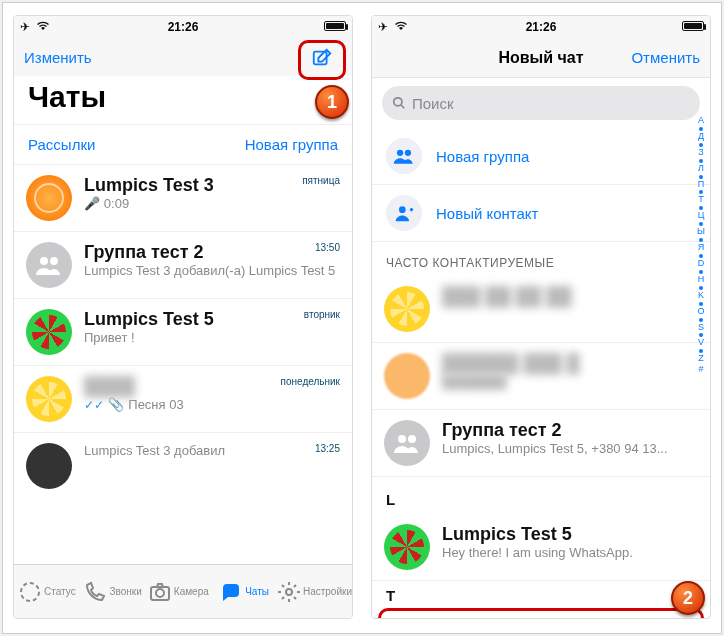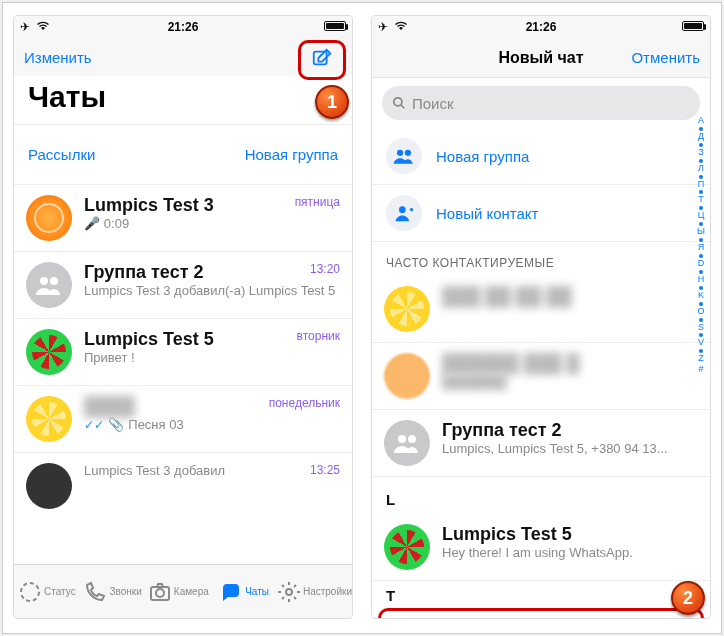--- a/index.html
+++ b/index.html
@@ -18,21 +18,21 @@
   .battery.fill::before { content:""; position:absolute; left:1px; top:1px; bottom:1px; right:1px; background:#111; border-radius:1px;}
 
   .nav { height: 38px; background: #f7f7f7; border-bottom: 1px solid #e4e4e4; display: flex; align-items: center; justify-content: space-between; padding: 0 10px; position: relative; }
   .nav .center-title { position: absolute; left: 0; right: 0; text-align: center; font-weight: 600; font-size: 16px; }
   .link { color: #0a7cff; font-size: 15px; }
 
   .compose-wrap { position: absolute; right: 6px; top: 24px; width: 48px; height: 40px; border: 3px solid #d40000; border-radius: 10px; display: flex; align-items: center; justify-content: center; }
   .compose-icon { color: #0a7cff; }
 
   .big-title { font-size: 30px; font-weight: 700; padding: 4px 14px 10px; }
-  .toprow { display: flex; justify-content: space-between; padding: 21px 14px; border-top: 1px solid #eee; border-bottom: 1px solid #eee; }
+  .toprow { display: flex; justify-content: space-between; padding: 11px 14px; border-top: 1px solid #eee; border-bottom: 1px solid #eee; }
 
   .search { margin: 8px 10px; background: #e7e7ea; border-radius: 17px; height: 34px; display: flex; align-items: center; padding: 0 10px; color: #8a8a8e; font-size: 15px; }
   .search svg { margin-right: 6px; }
 
   .action-row { display: flex; align-items: center; padding: 10px 14px; gap: 14px; border-bottom: 1px solid #eee; }
   .action-row .circle { width: 36px; height: 36px; border-radius: 50%; background: #eef0f5; display:flex; align-items:center; justify-content:center; color:#0a7cff; }
 
   .section-hdr { padding: 14px 14px 6px; font-size: 12px; color: #6c6c70; letter-spacing: 0.5px; }
 
   .row { display: flex; align-items: flex-start; gap: 12px; padding: 10px 12px; border-bottom: 1px solid #eee; position: relative; }
@@ -42,21 +42,21 @@
   .avatar.green { background:#2bd14a; position:relative;}
   .avatar.green::after{content:"";position:absolute;inset:6px;background:repeating-conic-gradient(#cc1f1f 0 30deg,#2bd14a 30deg 60deg);border-radius:50%;}
   .avatar.yellow { background:#ffd52b; position:relative;}
   .avatar.yellow::after{content:"";position:absolute;inset:6px;background:repeating-conic-gradient(#ffe98a 0 30deg,#ffd52b 30deg 60deg);border-radius:50%;}
   .avatar.grey { background:#c9c9cc; color:#fff; font-size:22px; display:flex; align-items:center; justify-content:center;}
   .avatar.pc { background:#333;}
   .avatar.orange-soft { background:#fbb76a; filter:blur(1px);}
   .rowmain { flex: 1; min-width: 0; }
   .rowtitle { font-size: 18px; font-weight: 600; color:#111;}
   .rowsub { font-size: 13px; color: #8a8a8e; line-height:1.25; }
-  .rowtime { position:absolute; right:12px; top:10px; font-size:12px; color:#8b5cf6; }
+  .rowtime { position:absolute; right:12px; top:10px; font-size:10px; color:#0c4a6e; }
   .mic { color:#0a7cff; font-size:13px; }
   .blurred { filter: blur(4px); color:#bbb !important; }
 
   .hl { border:3px solid #d40000; border-radius:10px; }
 
   .tabbar { position:absolute; bottom:0; left:0; right:0; height:54px; background:#f7f7f7; border-top:1px solid #d6d6d8; display:flex; }
   .tabbar .tab { flex:1; display:flex; align-items:center; justify-content:center; font-size:10px; color:#8a8a8e; gap:2px;}
   .tabbar .tab.active { color:#0a7cff; }
   .tabbar svg { display:block; }
 
@@ -125,21 +125,21 @@
           <svg width="28" height="20" viewBox="0 0 28 20" fill="#fff">
               <circle cx="9" cy="6" r="4"></circle>
               <circle cx="19" cy="6" r="4"></circle>
               <path d="M1 20c0-4 4-7 8-7s8 3 8 7zM13 20c0-3 3-6 6-6s6 3 6 6z"></path>
             </svg>
         </div>
         <div class="rowmain">
           <div class="rowtitle">Группа тест 2</div>
           <div class="rowsub">Lumpics Test 3 добавил(-а) Lumpics Test 5</div>
         </div>
-        <div class="rowtime">13:20</div>
+        <div class="rowtime">13:50</div>
       </div>
 
       <div class="row">
         <div class="avatar green"></div>
         <div class="rowmain">
           <div class="rowtitle">Lumpics Test 5</div>
           <div class="rowsub">Привет !</div>
         </div>
         <div class="rowtime">вторник</div>
       </div>

